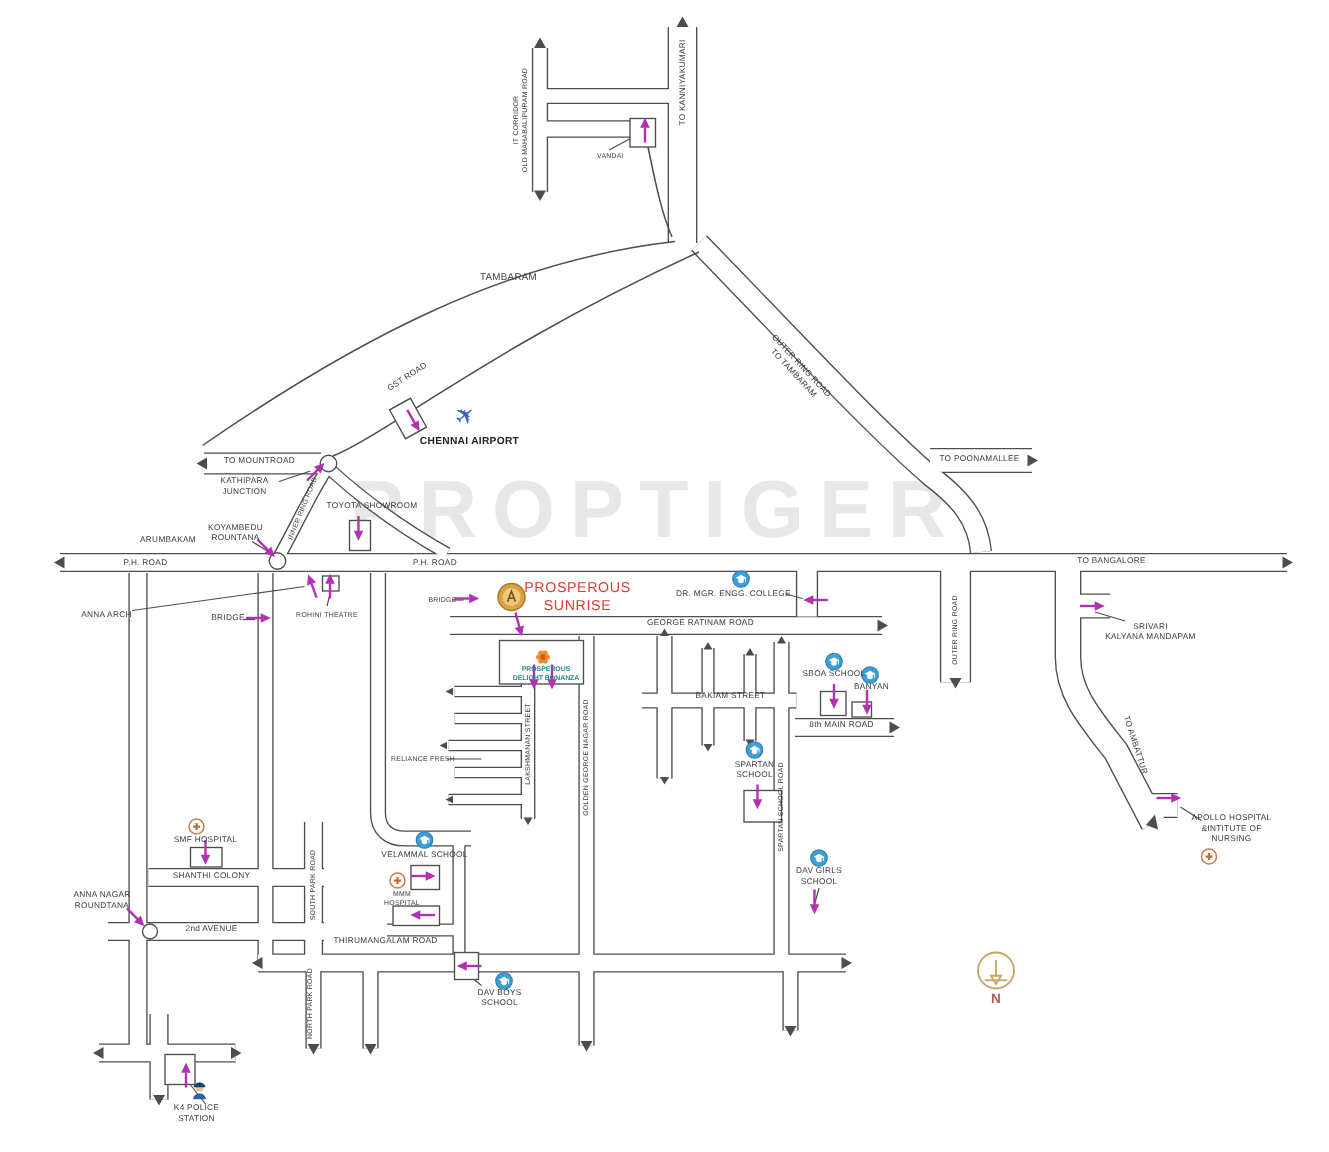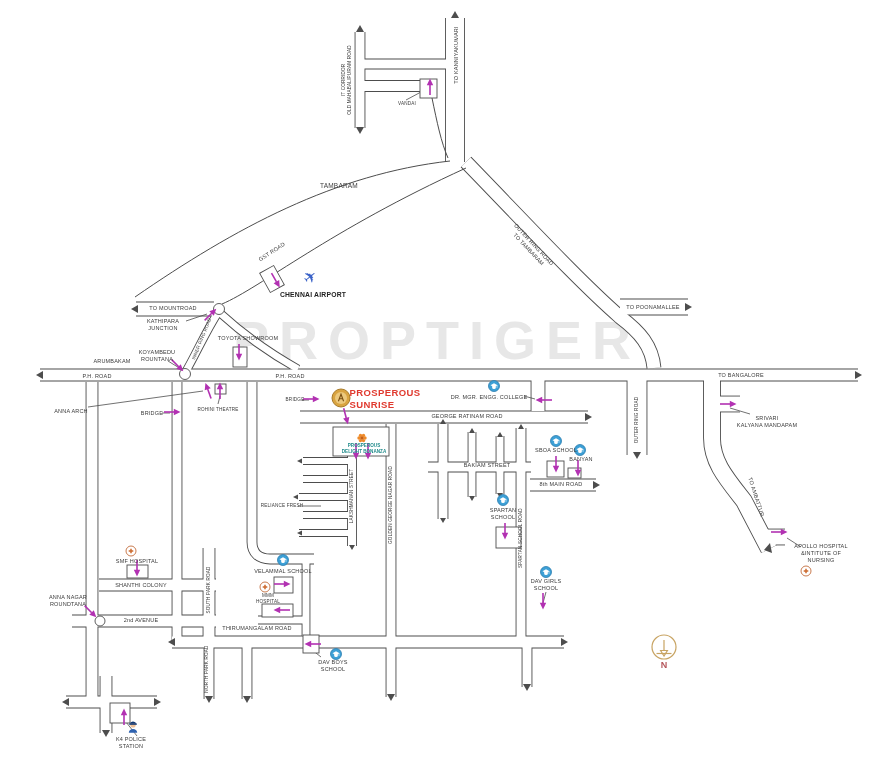--- a/index.html
+++ b/index.html
@@ -11,21 +11,21 @@
   #roads-dark path{stroke:#4d4d4d;fill:none;stroke-linecap:butt;stroke-linejoin:round}
   #roads-white path{stroke:#ffffff;fill:none;stroke-linecap:butt;stroke-linejoin:round}
   #labels{position:absolute;left:0;top:0;width:886px;height:768px;z-index:3}
   .lbl{position:absolute;font-size:6.5px;line-height:1.25;color:#3b3b3b;text-align:center;
        white-space:pre-line;letter-spacing:.2px;pointer-events:none}
   .xs{font-size:5.5px}
   .xxs{font-size:4.6px}
   .b{font-weight:bold;font-size:6.8px;color:#222}
   .n{font-size:9px;font-weight:bold;color:#b4555a}
   #project-name{position:absolute;left:385px;top:399px;transform:translate(-50%,-50%);
-       font-size:9.5px;font-weight:bold;color:#e03a2f;white-space:pre-line;
+       font-size:9.5px;font-weight:normal;color:#e03a2f;text-align:center;white-space:pre-line;
        line-height:1.3;letter-spacing:.4px;z-index:3;pointer-events:none}
   #project-sub{position:absolute;left:364px;top:449px;transform:translate(-50%,-50%);
        font-size:4.6px;font-weight:bold;color:#1f8a8a;text-align:center;white-space:pre-line;
        line-height:1.3;z-index:3;pointer-events:none}
 </style>
 </head>
 <body>
 
 <div id="stage">
   <div id="watermark">PROPTIGER</div>

